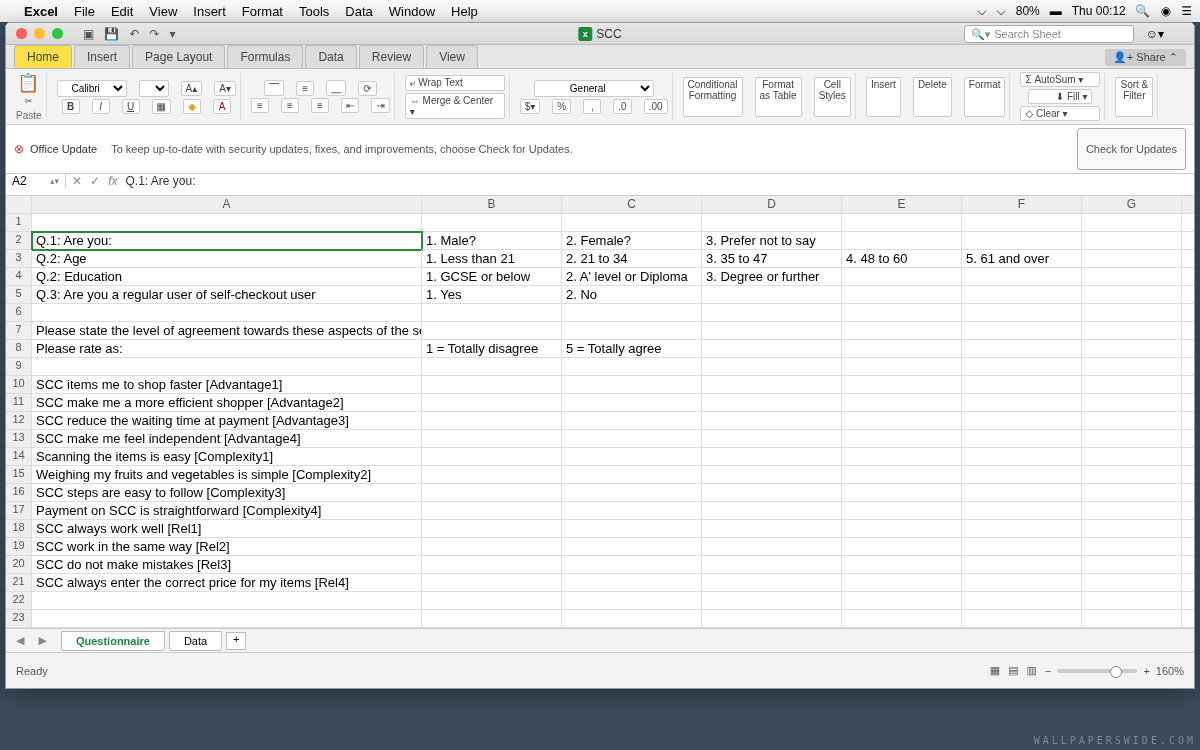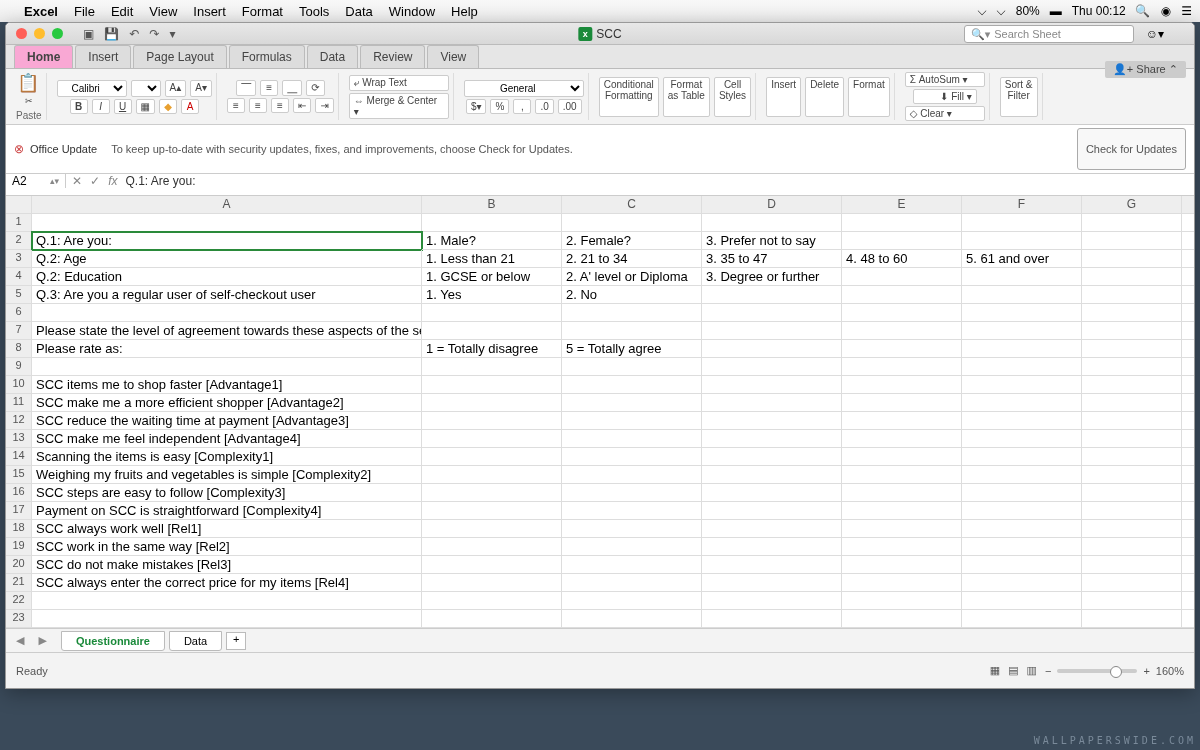--- a/index.html
+++ b/index.html
@@ -11,25 +11,25 @@
 .window{position:absolute;top:22px;left:5px;right:5px;background:#fff;border:1px solid #999;border-radius:5px 5px 0 0;box-shadow:0 5px 20px rgba(0,0,0,.3)}
 .titlebar{height:22px;background:linear-gradient(#e8e8e8,#d8d8d8);display:flex;align-items:center;position:relative;border-bottom:1px solid #bbb;border-radius:5px 5px 0 0}
 .traffic{display:flex;gap:7px;padding-left:10px}
 .traffic span{width:11px;height:11px;border-radius:50%}
 .t-r{background:#ff5f57}.t-y{background:#ffbd2e}.t-g{background:#28c940}
 .qat{display:flex;gap:10px;margin-left:20px;color:#555;font-size:12px;align-items:center}
 .titlecenter{position:absolute;left:50%;transform:translateX(-50%);font-size:12px;color:#333;display:flex;align-items:center;gap:4px}
 .searchsheet{position:absolute;right:60px;top:2px;height:18px;width:170px;background:#fff;border:1px solid #aaa;border-radius:3px;font-size:11px;padding:0 6px;color:#888;display:flex;align-items:center;gap:4px}
 .tabs{height:24px;background:#e6e6e6;display:flex;align-items:flex-end;padding:0 8px;border-bottom:1px solid #bbb;position:relative}
 .tab{font-size:12px;padding:4px 12px;background:#ddd;border:1px solid #bbb;border-bottom:none;margin-right:2px;border-radius:3px 3px 0 0;color:#444;cursor:pointer}
-.tab.active{background:#f9a8d4;font-weight:700}
-.share{position:absolute;right:8px;top:16px;font-size:11px;color:#444;background:#ccc;padding:2px 8px;border-radius:2px}
+.tab.active{background:#fde047;font-weight:400}
+.share{position:absolute;right:8px;top:4px;font-size:11px;color:#444;background:#ccc;padding:2px 8px;border-radius:2px}
 .ribbon{background:#f3f3f3;border-bottom:1px solid #ccc;padding:4px 6px;display:flex;gap:6px;font-size:11px;color:#444;height:56px;overflow:hidden;align-items:center}
 .rgroup{display:flex;flex-direction:column;align-items:center;gap:2px;padding:0 4px;border-right:1px solid #ddd;height:100%;justify-content:center}
-.rgroup .row{display:flex;gap:4px;}
+.rgroup .row{display:flex;gap:12px;align-items:center}
 .rbtn{border:1px solid #ccc;background:#fff;padding:1px 4px;font-size:10px;border-radius:2px;min-width:18px;text-align:center;cursor:pointer}
 .lbl{font-size:10px;color:#666;margin-top:2px}
 .fontbox{width:70px}.sizebox{width:30px}
 .notice{background:#fff;border-bottom:1px solid #ccc;display:flex;align-items:center;padding:3px 8px;font-size:11px;color:#555}
 .notice .close{color:#c44;margin-right:6px;font-size:12px;cursor:pointer}
 .notice b{font-weight:400;margin-right:14px;color:#333}
 .notice .chk{margin-left:auto;border:1px solid #aaa;padding:14px 8px;background:#f8f8f8;font-size:11px;cursor:pointer;border-radius:3px}
 .fbar{display:flex;border-bottom:1px solid #ccc;height:22px;align-items:flex-start;background:#fff}
 .namebox{width:60px;border-right:1px solid #ccc;padding:0 6px;font-size:12px;display:flex;justify-content:space-between;align-items:center}
 .fbar .fx{display:flex;gap:8px;padding:0 6px;font-size:12px;color:#888;align-items:center}

